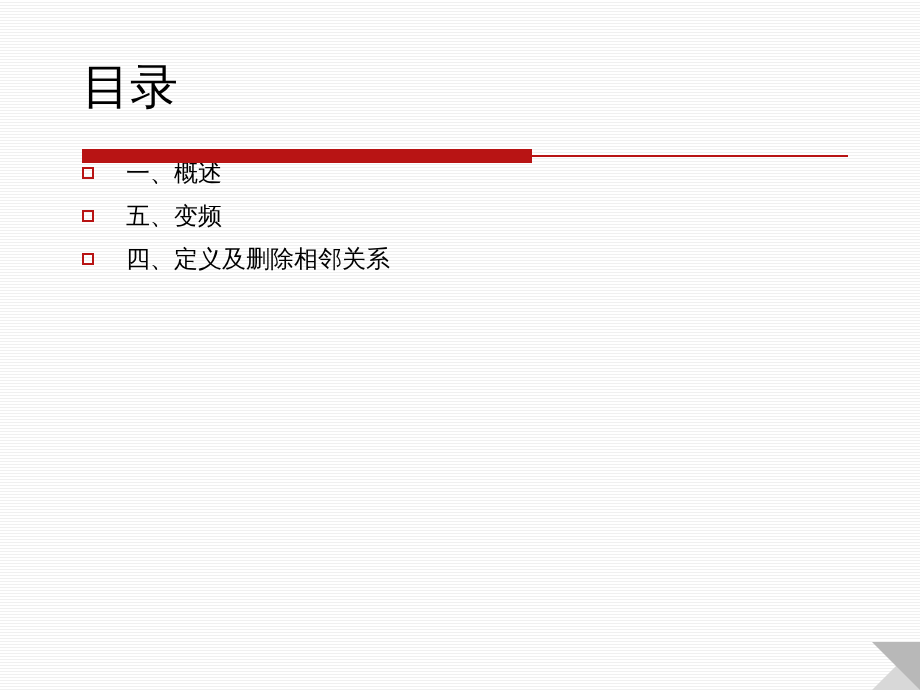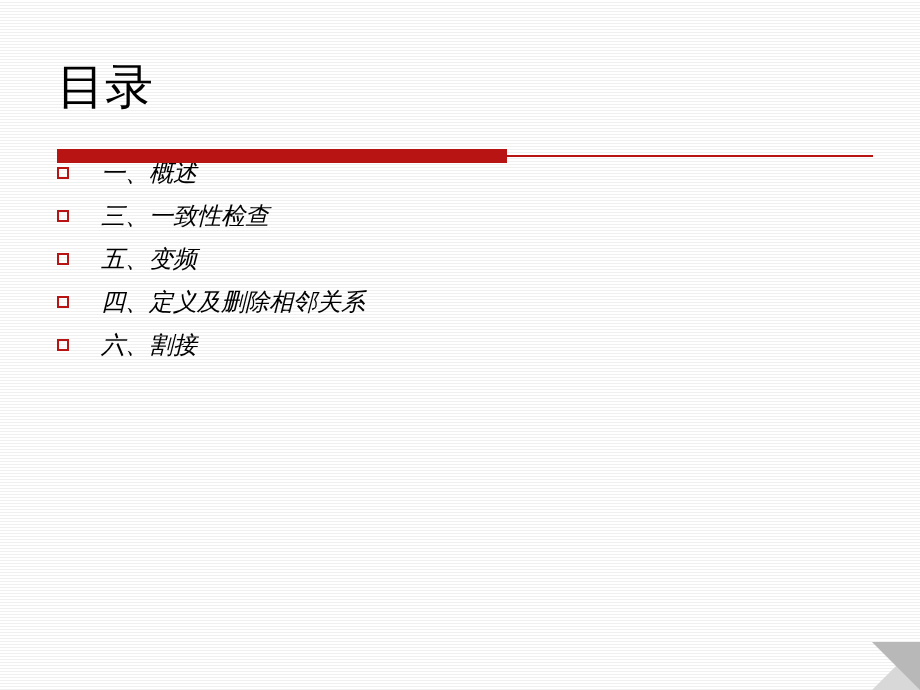--- a/index.html
+++ b/index.html
@@ -20,21 +20,21 @@
         #f0f0f0 3px
       );
       font-family: "SimSun", "宋体", serif;
       position: relative;
       overflow: hidden;
     }
     
     .slide {
       width: 100%;
       height: 100%;
-      padding: 55px 57px;
+      padding: 55px 82px;
     }
     
     .title {
       font-size: 48px;
       color: #000000;
       font-weight: normal;
       margin-bottom: 30px;
       font-family: "SimSun", "宋体", serif;
     }
     
@@ -81,21 +81,20 @@
       width: 12px;
       height: 12px;
       border: 2px solid #b81414;
       background: transparent;
       margin-right: 32px;
       flex-shrink: 0;
     }
     
     .item-text {
       font-family: "SimSun", "宋体", serif;
-      font-style: italic;
     }
     
     .corner-fold {
       position: absolute;
       bottom: 0;
       right: 0;
       width: 0;
       height: 0;
       border-style: solid;
       border-width: 0 0 48px 48px;
@@ -125,30 +124,22 @@
     <div class="divider-thick"></div>
   </div>
 
   <ul class="content-list">
     <li>
       <span class="bullet"></span>
       <span class="item-text">一、概述</span>
     </li>
     <li>
       <span class="bullet"></span>
-      <span class="item-text">三、一致性检查</span>
-    </li>
-    <li>
-      <span class="bullet"></span>
       <span class="item-text">五、变频</span>
     </li>
     <li>
       <span class="bullet"></span>
       <span class="item-text">四、定义及删除相邻关系</span>
-    </li>
-    <li>
-      <span class="bullet"></span>
-      <span class="item-text">六、割接</span>
     </li>
   </ul>
 </div>
 
 <div class="corner-fold"></div>
 
 </body></html>

